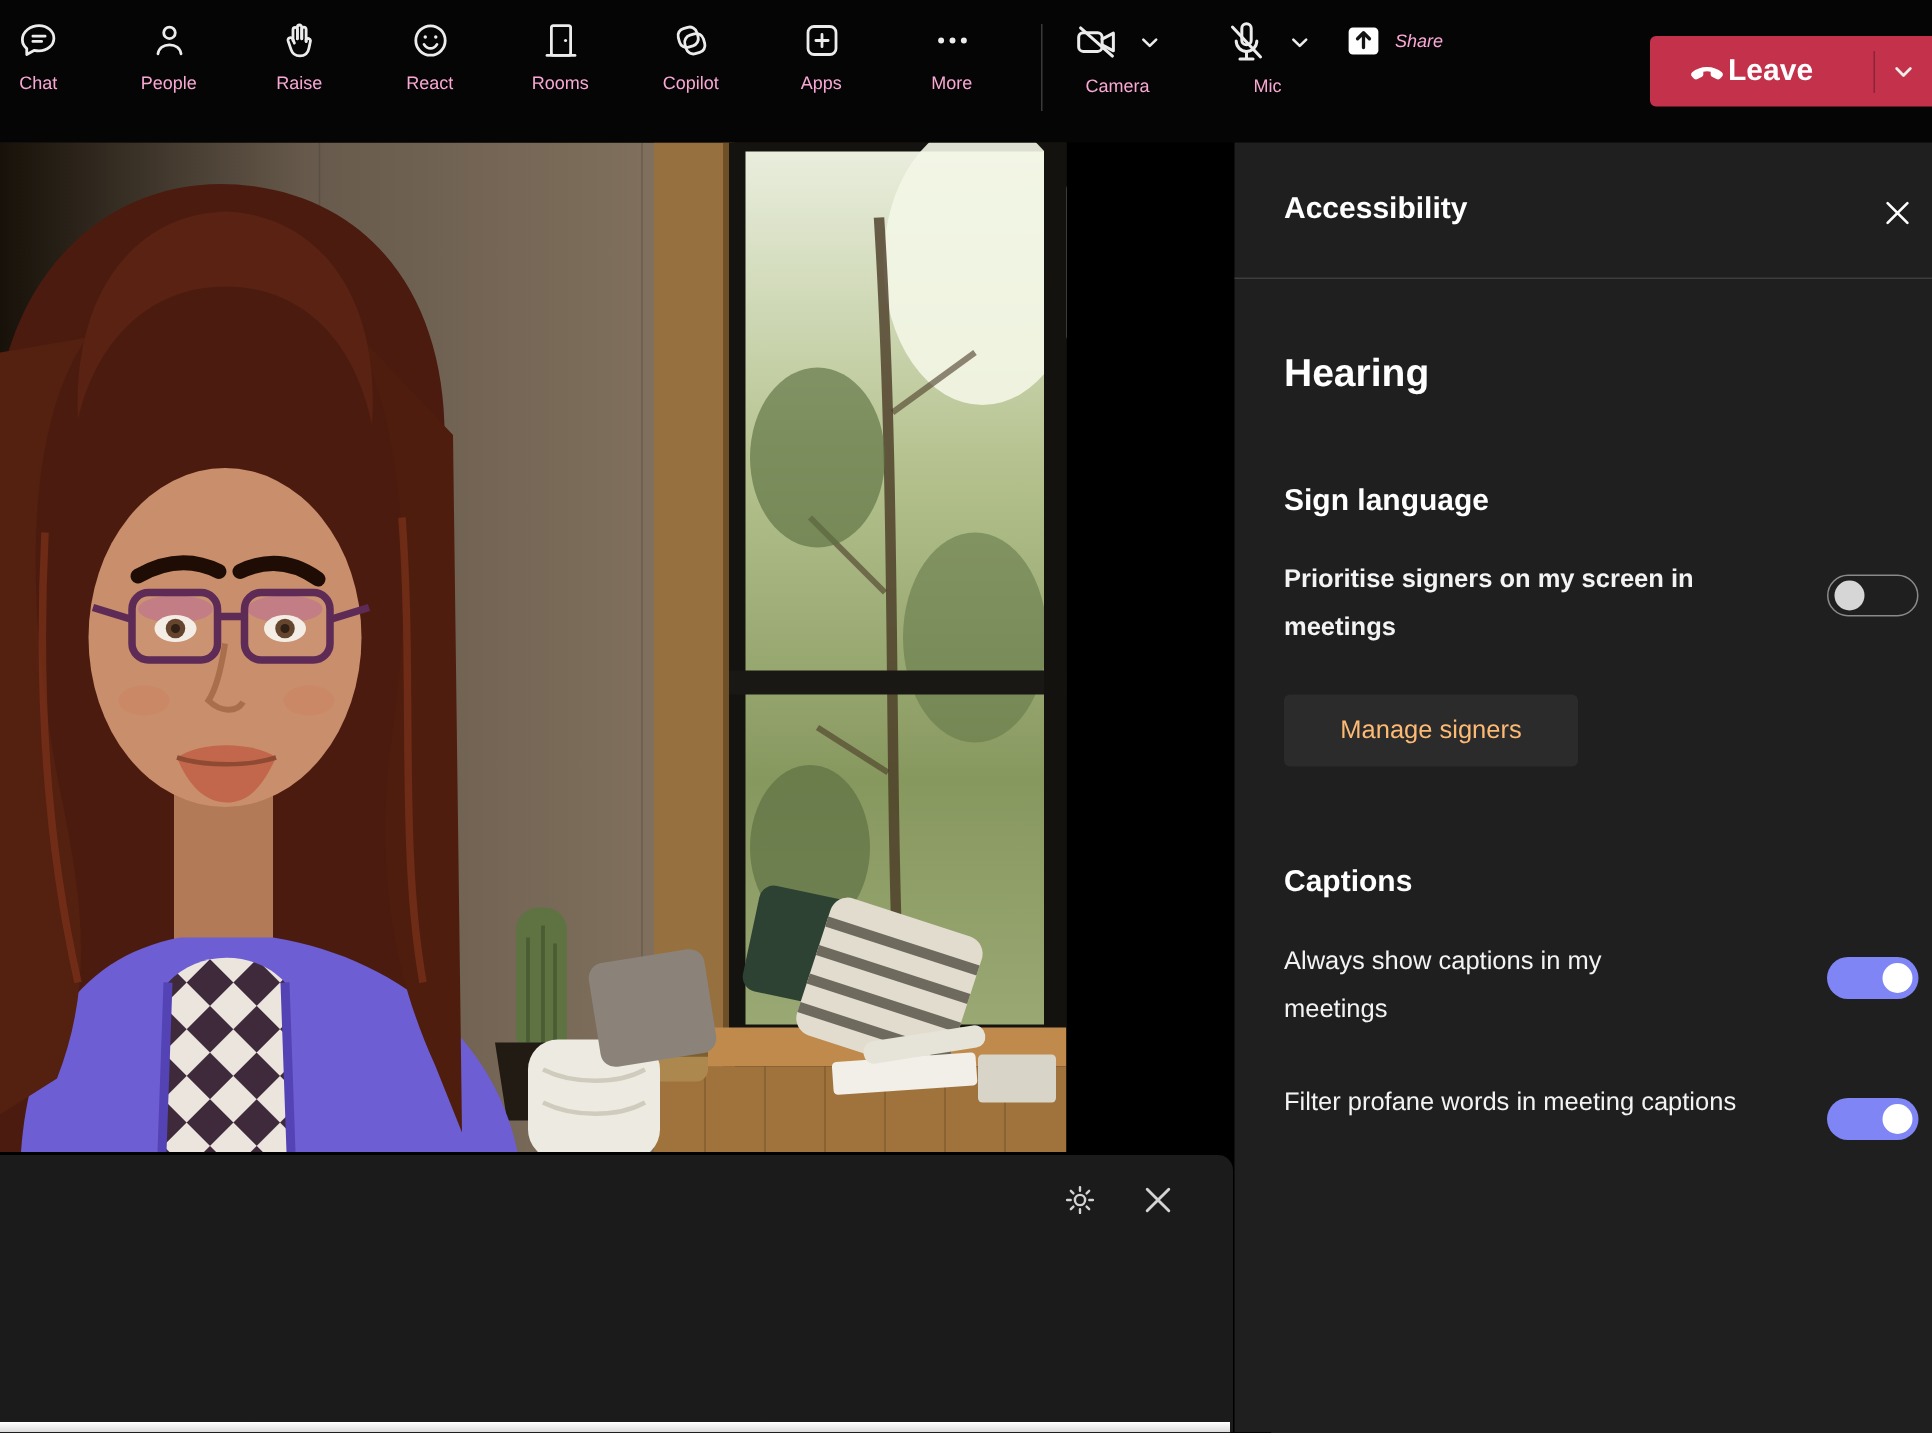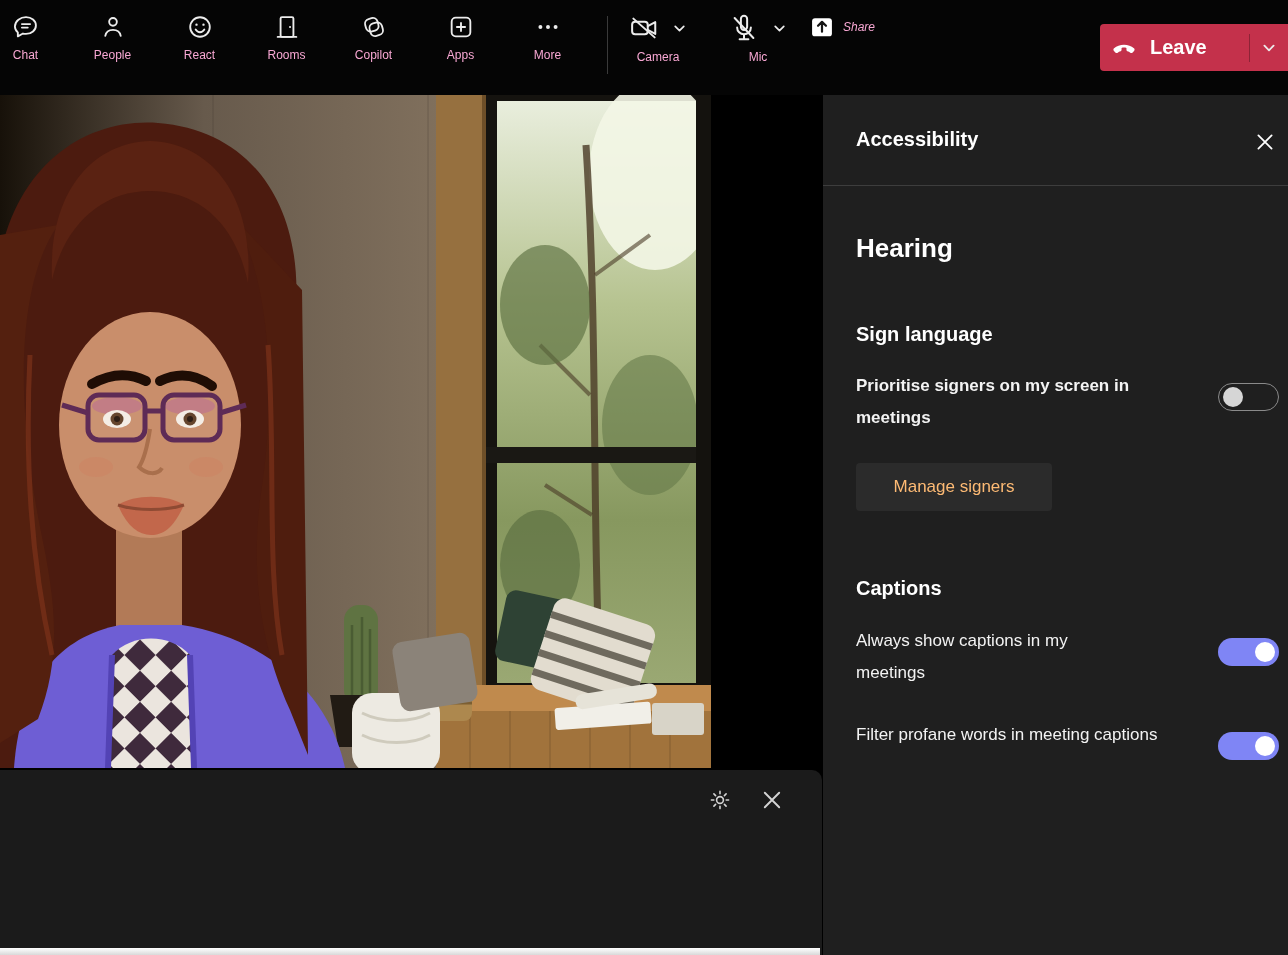--- a/index.html
+++ b/index.html
@@ -14,21 +14,21 @@
   .tb-item svg { width:28px; height:28px; display:block; }
   .tb-label { font-size:12px; color:#f9a8d4; }
   .tb-sep { width:1px; height:58px; background:#3a3a3a; margin:16px 0 0 16px; }
   .tb-device { width:100px; padding-top:13px; display:flex; flex-direction:column; align-items:center; gap:7px; }
   .dev-row { display:flex; align-items:center; gap:13px; }
   .dev-row svg.big { width:30px; height:30px; }
   .dev-row svg.chev { width:15px; height:15px; }
   .tb-share { width:84px; padding-top:13px; display:flex; align-items:center; gap:7px; cursor:pointer;font-style:italic; }
   .tb-share svg { width:28px; height:28px; }
   .leave-btn { margin-left:auto; margin-top:24px; height:47px; width:188px; background:#c4314b; border:none; border-radius:4px 0 0 4px; display:flex; align-items:center; color:#fff; cursor:pointer; padding:0; }
-  .leave-main { display:flex; align-items:center; gap:12px; padding-left:10px; flex:1;text-align:right; }
+  .leave-main { display:flex; align-items:center; padding-left:24px; flex:1;text-align:right; }
   .leave-main svg { width:28px; height:28px; }
   .leave-text { font-size:20px; font-weight:700; color:#fff; font-family:"Liberation Sans", sans-serif; }
   .leave-div { width:1px; height:28px; background:rgba(0,0,0,0.28); }
   .leave-chev { width:38px; display:flex; align-items:center; justify-content:center; }
   .leave-chev svg { width:16px; height:16px; }
 
   
   .video-tile { position:absolute; left:0; top:95px; width:711px; height:673px; overflow:hidden; background:#241c15; }
   .video-tile svg { display:block; }
 
@@ -83,20 +83,29 @@
       </div>
 
       <div class="tb-item">
         <svg viewBox="0 0 24 24" class="ico">
           <circle cx="12" cy="7.6" r="3.3"></circle>
           <path d="M5.4 19.6c.6-3.3 3.2-5.1 6.6-5.1s6 1.8 6.6 5.1"></path>
         </svg>
         <span class="tb-label">People</span>
       </div>
 
+      <div class="tb-item">
+        <svg viewBox="0 0 24 24" class="ico">
+          <path d="M8 12V5.8a1.25 1.25 0 0 1 2.5 0V11"></path>
+          <path d="M10.5 11V4.4a1.25 1.25 0 0 1 2.5 0V11"></path>
+          <path d="M13 11V5.6a1.25 1.25 0 0 1 2.5 0v7"></path>
+          <path d="M15.5 12.6v-1.2c.8-1 2.4-.5 2.5.7l-.9 4.3c-.5 2.6-2.3 4.4-5.2 4.4-2.6 0-4.2-1.2-5-3.6L5.2 12.2c-.3-1 .4-1.9 1.3-1.9.7 0 1.3.5 1.5 1.2l.8 2"></path>
+        </svg>
+        <span class="tb-label">Raise</span>
+      </div>
 
       <div class="tb-item">
         <svg viewBox="0 0 24 24" class="ico">
           <circle cx="12" cy="12" r="8.4"></circle>
           <circle cx="9" cy="10" r="1" fill="#ececec" stroke="none"></circle>
           <circle cx="15" cy="10" r="1" fill="#ececec" stroke="none"></circle>
           <path d="M8.3 14.2c.9 1.5 2.2 2.3 3.7 2.3s2.8-.8 3.7-2.3"></path>
         </svg>
         <span class="tb-label">React</span>
       </div>

